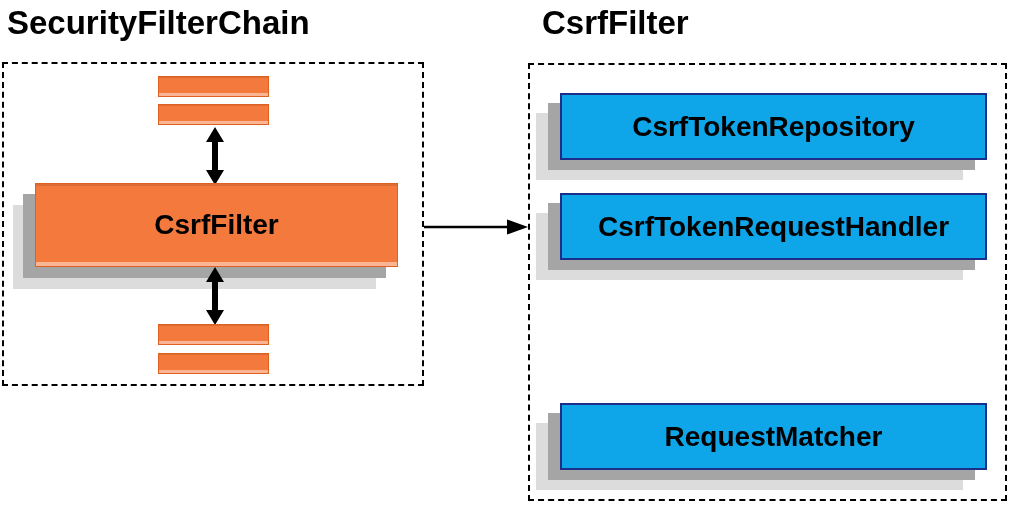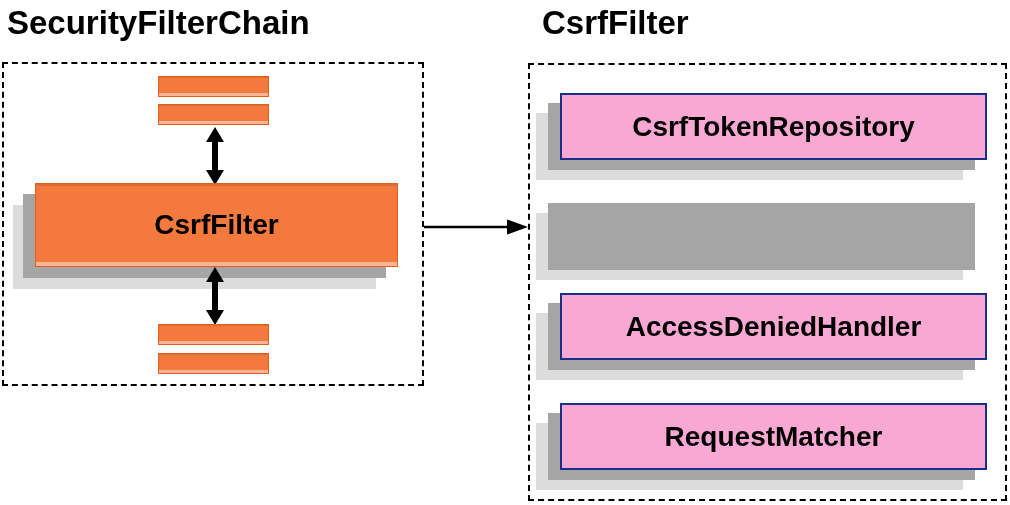--- a/index.html
+++ b/index.html
@@ -82,21 +82,21 @@
   .comp-2 { top: 193px; }
   .comp-3 { top: 293px; }
   .comp-4 { top: 403px; }
   .comp-group .shadow-light { left: 0;    top: 20px; width: 427px; height: 67px; }
   .comp-group .shadow-dark  { left: 12px; top: 10px; width: 427px; height: 67px; }
   .comp-box {
     position: absolute;
     left: 24px; top: 0;
     width: 427px; height: 67px;
     box-sizing: border-box;
-    background: #f9a8d4;
+    background: #0ea5e9;
     border: 2px solid #1B2F8A;
     display: flex;
     align-items: center;
     justify-content: center;
   }
   .comp-box .node-label {
     font-size: 28px;
     font-weight: bold;
     color: #000000;
     white-space: nowrap;
@@ -151,29 +151,25 @@
     <div class="shadow-light"></div>
     <div class="shadow-dark"></div>
     <div class="comp-box">
       <span class="node-label">CsrfTokenRepository</span>
     </div>
   </div>
 
   <div class="stack-group comp-group comp-2">
     <div class="shadow-light"></div>
     <div class="shadow-dark"></div>
+    <div class="comp-box">
+      <span class="node-label">CsrfTokenRequestHandler</span>
+    </div>
   </div>
 
-  <div class="stack-group comp-group comp-3">
-    <div class="shadow-light"></div>
-    <div class="shadow-dark"></div>
-    <div class="comp-box">
-      <span class="node-label">AccessDeniedHandler</span>
-    </div>
-  </div>
 
   <div class="stack-group comp-group comp-4">
     <div class="shadow-light"></div>
     <div class="shadow-dark"></div>
     <div class="comp-box">
       <span class="node-label">RequestMatcher</span>
     </div>
   </div>
 
 </div>

